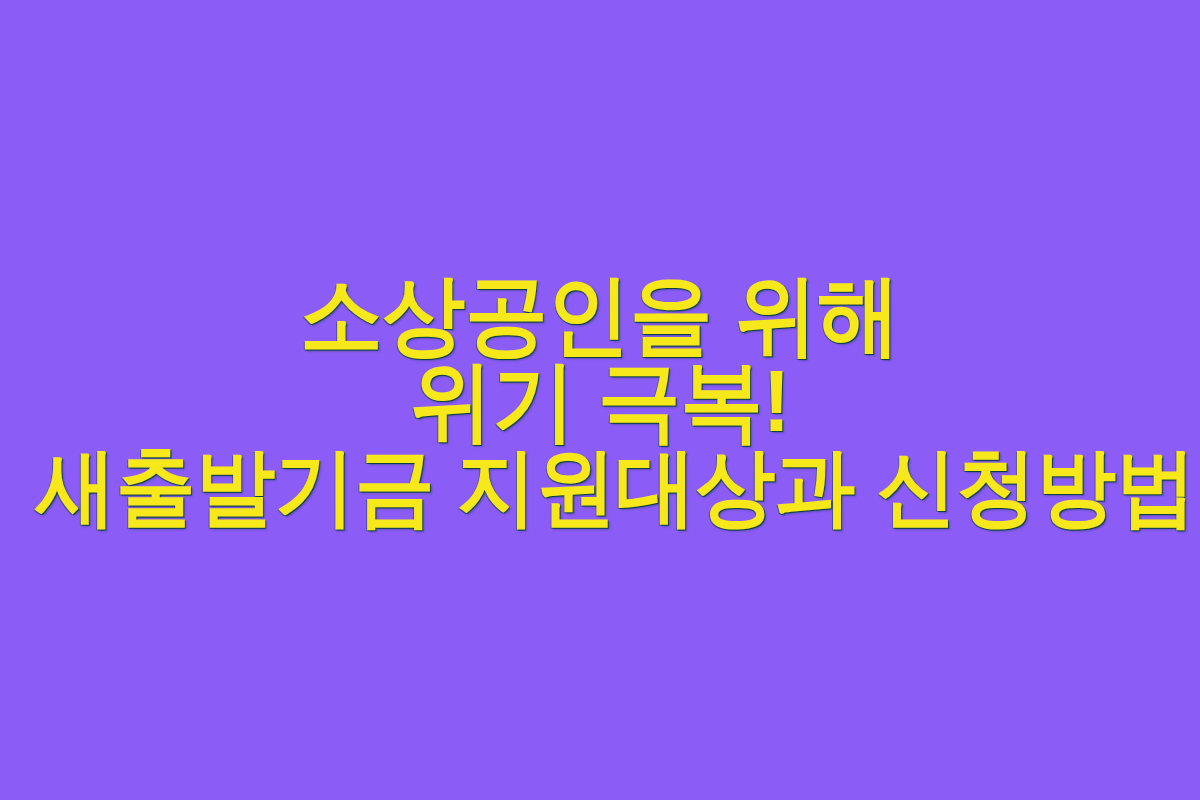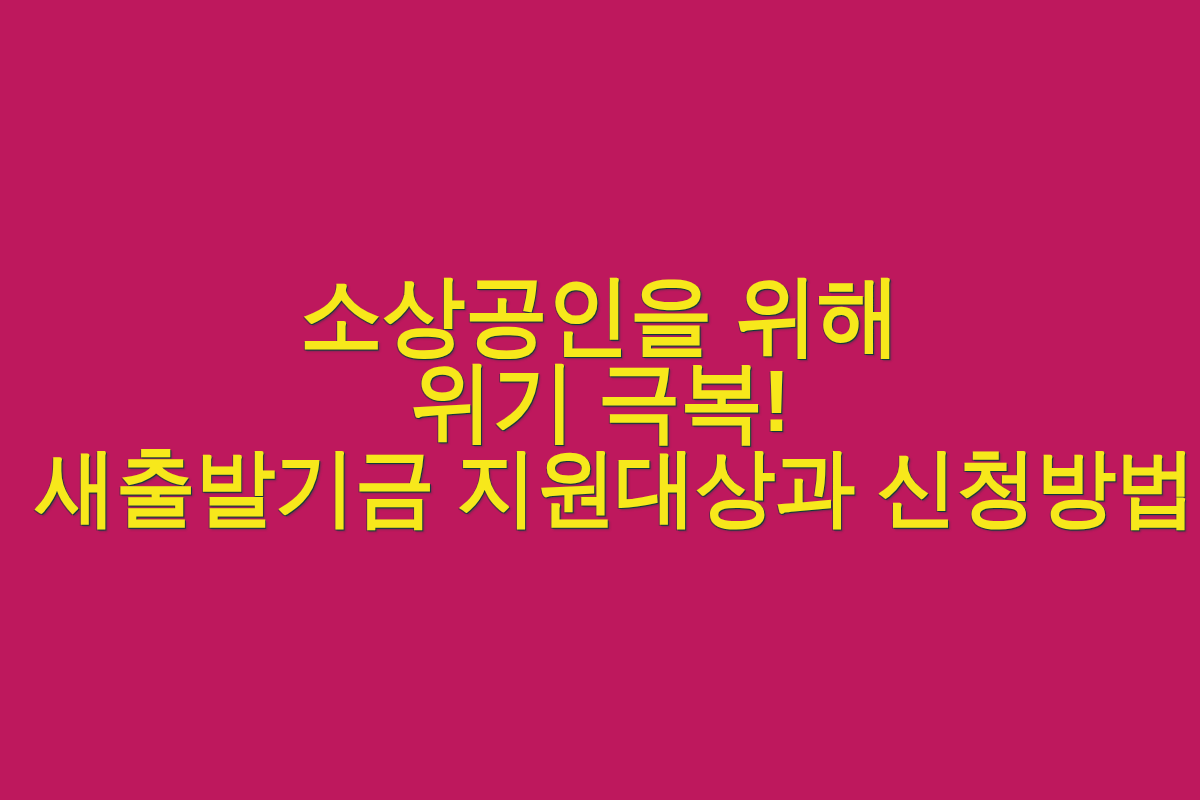--- a/index.html
+++ b/index.html
@@ -53,21 +53,21 @@
   }
 
   
   .hl-line-1 { font-size: 88px; }
   .hl-line-2 { font-size: 88px; }
   .hl-line-3 { font-size: 88px; }
 </style>
 </head>
 <body>
 
-<div id="banner" style="background: #be185d;">
+<div id="banner" style="background: #8b5cf6;">
 
   <div id="headline" style="color: rgb(247, 232, 27); text-shadow: rgba(3, 62, 56, 0.85) 1px 1px 0px, rgba(3, 62, 56, 0.45) -1px 1px 0px, rgba(3, 62, 56, 0.35) 2px 2px 2px;">
 
     <span class="hl-line hl-line-1">소상공인을 위해</span>
 
     <span class="hl-line hl-line-2">위기 극복!</span>
 
     <span class="hl-line hl-line-3" style="font-size: 85.0356px;">새출발기금 지원대상과 신청방법</span>
 
   </div>

